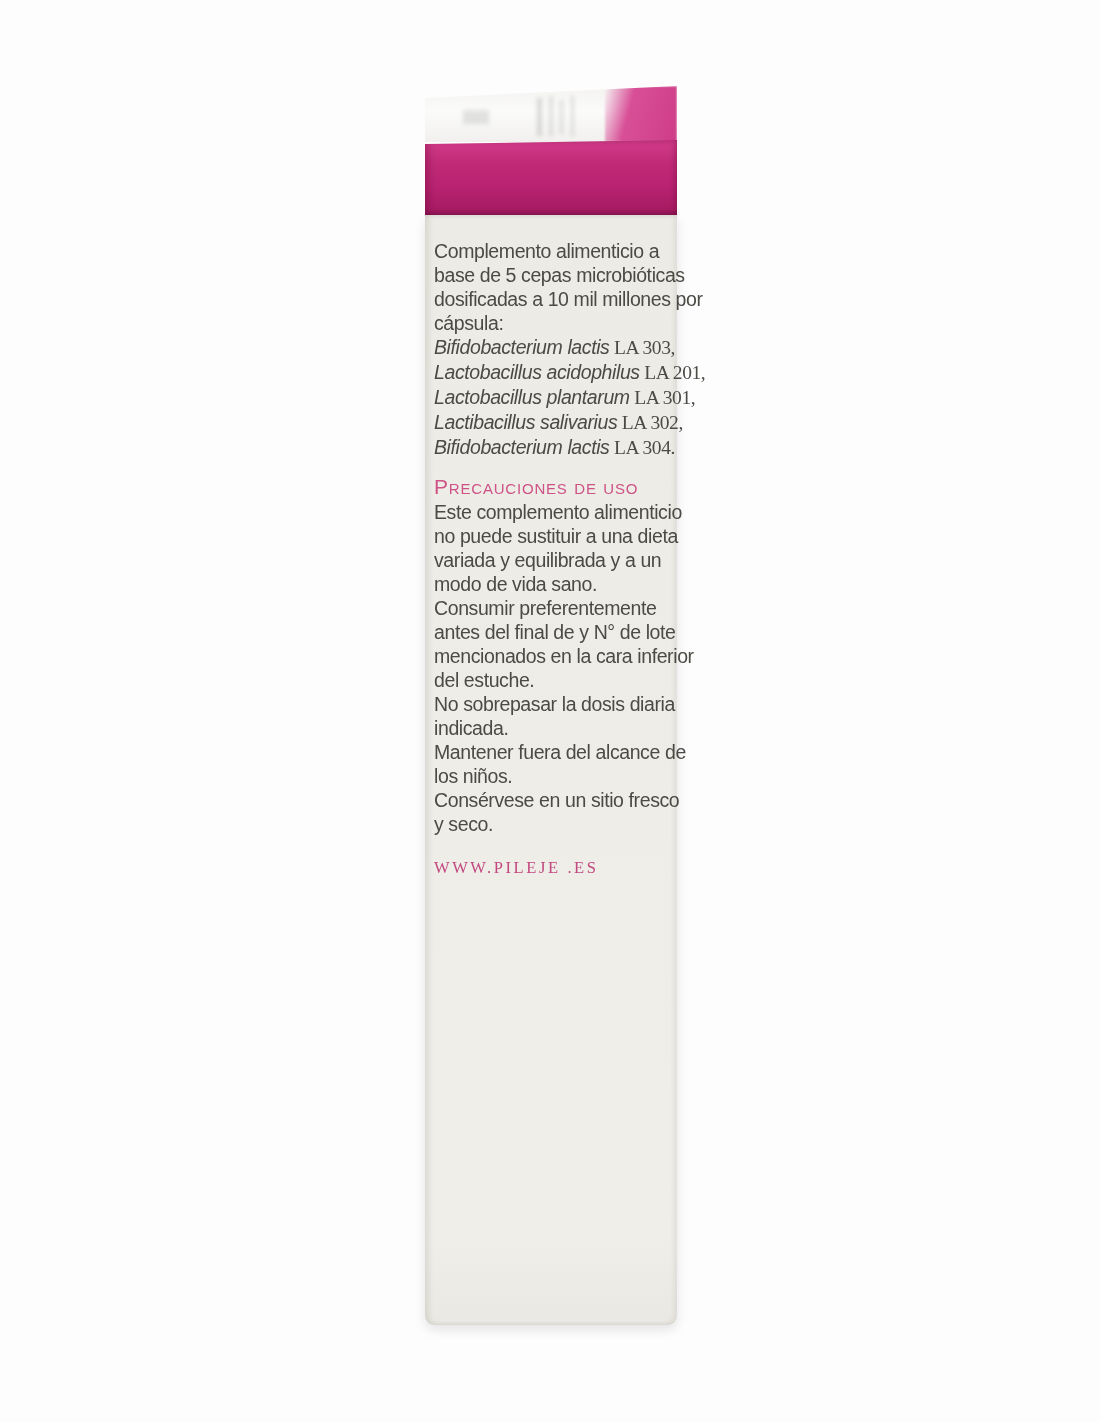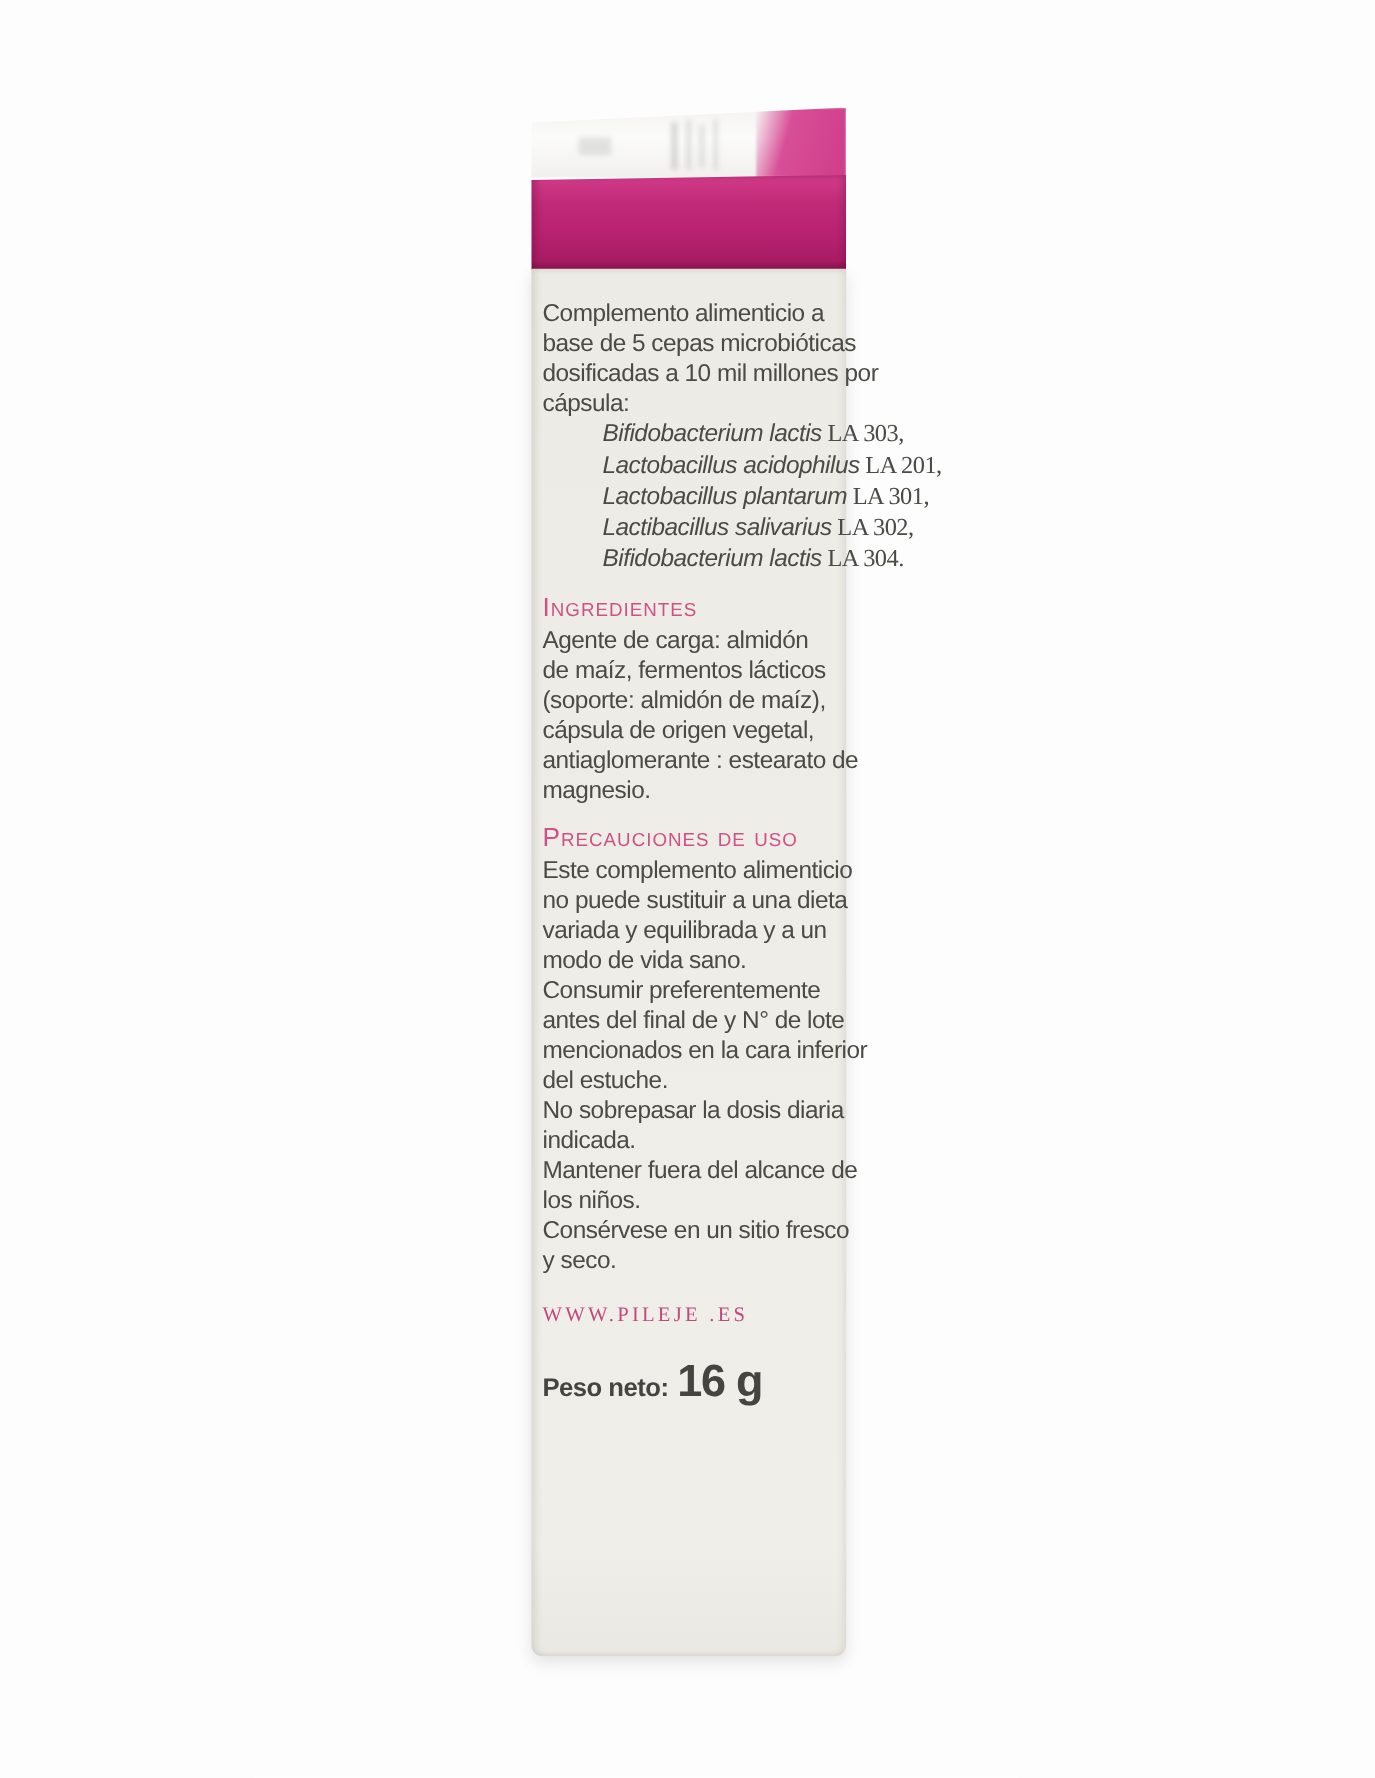--- a/index.html
+++ b/index.html
@@ -54,21 +54,21 @@
       0 5px 12px rgba(0,0,0,.10);
     padding: 24px 10px 0 9px;
     color: #4b4a45;
   }
 
   
   .body-line {
     font-size: 19.5px; line-height: 24px; letter-spacing: -0.4px;
     color: #4b4a45; white-space: nowrap;
   }
-  .italic { font-style: italic; margin-left: 48px; }
+  .italic { font-style: italic; }
   .strain-line .code { font-style: normal; font-family: Liberation Serif, serif; }
 
   .section { margin-top: 14px; }
   .section.first { margin-top: 0; }
 
   .heading {
     font-variant: small-caps;
     font-size: 21px; line-height: 26px; letter-spacing: 0.8px;
     color: #cf5286; font-weight: 400;
   }
@@ -110,29 +110,20 @@
         <div class="body-line">base de 5 cepas microbióticas</div>
         <div class="body-line">dosificadas a 10 mil millones por</div>
         <div class="body-line">cápsula:</div>
         <div class="body-line strain-line"><span class="italic">Bifidobacterium lactis</span><span class="code"> LA 303,</span></div>
         <div class="body-line strain-line"><span class="italic">Lactobacillus acidophilus</span><span class="code"> LA 201,</span></div>
         <div class="body-line strain-line"><span class="italic">Lactobacillus plantarum</span><span class="code"> LA 301,</span></div>
         <div class="body-line strain-line"><span class="italic">Lactibacillus salivarius</span><span class="code"> LA 302,</span></div>
         <div class="body-line strain-line"><span class="italic">Bifidobacterium lactis</span><span class="code"> LA 304.</span></div>
       </div>
 
-      <div class="section">
-        <div class="heading">Ingredientes</div>
-        <div class="body-line">Agente de carga: almidón</div>
-        <div class="body-line">de maíz, fermentos lácticos</div>
-        <div class="body-line">(soporte: almidón de maíz),</div>
-        <div class="body-line">cápsula de origen vegetal,</div>
-        <div class="body-line">antiaglomerante : estearato de</div>
-        <div class="body-line">magnesio.</div>
-      </div>
 
 
       <div class="section">
         <div class="heading">Precauciones de uso</div>
         <div class="body-line">Este complemento alimenticio</div>
         <div class="body-line">no puede sustituir a una dieta</div>
         <div class="body-line">variada y equilibrada y a un</div>
         <div class="body-line">modo de vida sano.</div>
         <div class="body-line">Consumir preferentemente</div>
         <div class="body-line">antes del final de y N° de lote</div>
@@ -142,20 +133,16 @@
         <div class="body-line">indicada.</div>
         <div class="body-line">Mantener fuera del alcance de</div>
         <div class="body-line">los niños.</div>
         <div class="body-line">Consérvese en un sitio fresco</div>
         <div class="body-line">y seco.</div>
       </div>
 
 
       <div class="website">WWW.PILEJE .ES</div>
 
-      <div class="weight-row">
-        <span class="weight-label">Peso neto:</span>
-        <span class="weight-value">16 g</span>
-      </div>
 
     </div>
   </div>
 </div>
 
 </body></html>

